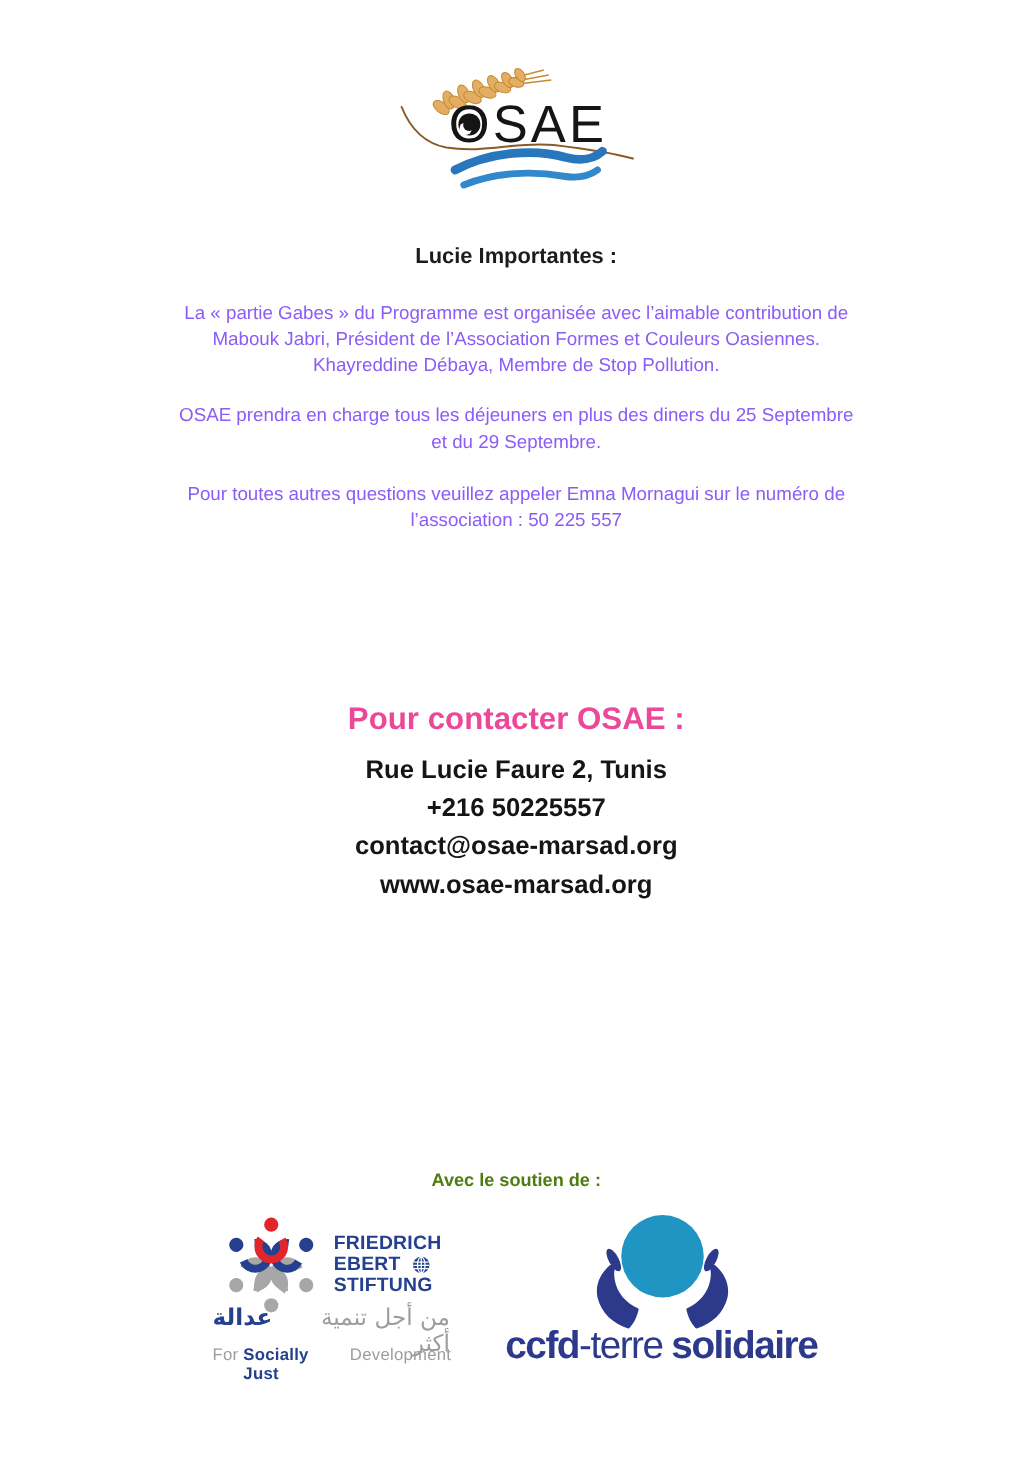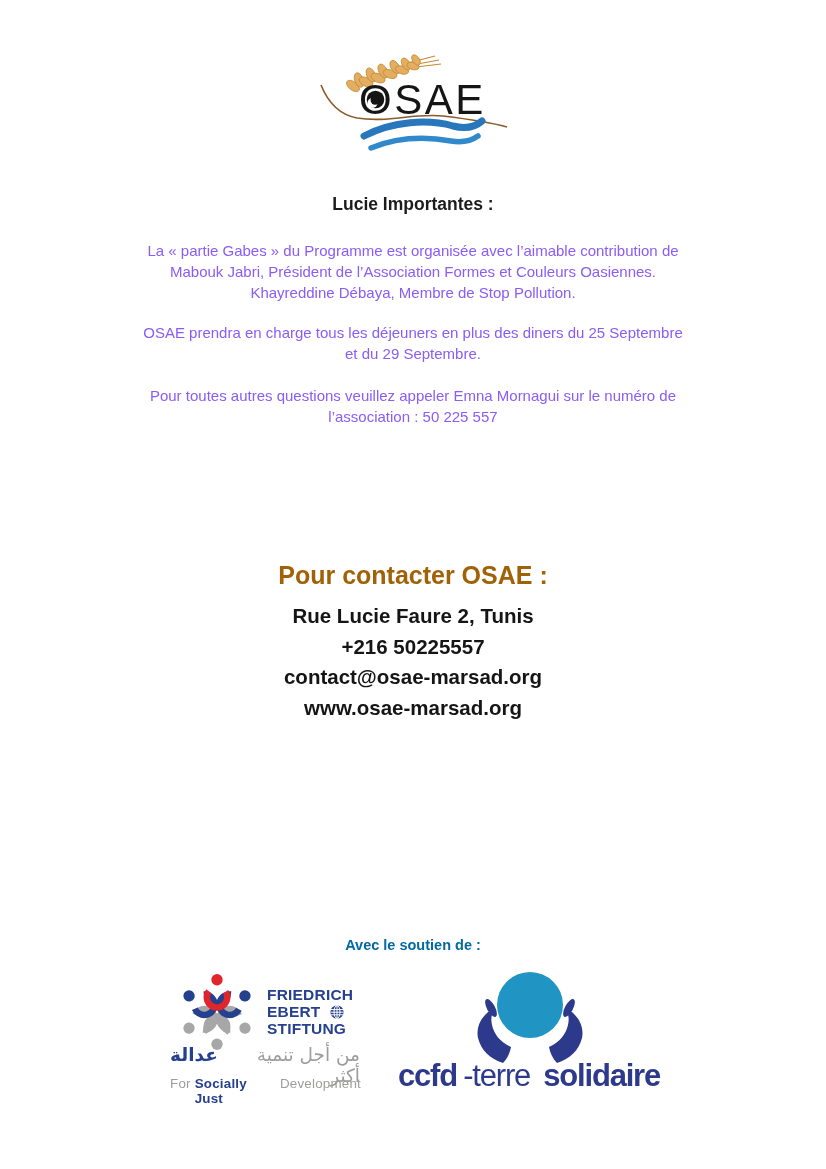--- a/index.html
+++ b/index.html
@@ -16,46 +16,46 @@
   .notes-title{left:0;top:194px;width:826px;text-align:center;
     font-size:17.5px;font-weight:700;color:#1c1c1c;}
   .para{left:103px;width:620px;text-align:center;font-size:15px;
     line-height:21.2px;color:#8b5cf6;}
   .para-1{top:240px;}
   .para-2{top:322px;}
   .para-3{top:385px;}
 
   
   .contact{left:0;top:561px;width:826px;text-align:center;color:#111;}
-  .contact-title{font-size:25px;font-weight:700;margin:0 0 11px 0;color:#a16207;}
+  .contact-title{font-size:25px;font-weight:700;margin:0 0 11px 0;color:#ec4899;}
   .contact-line{font-size:20.5px;font-weight:700;line-height:30.6px;color:#151515;}
 
   
   .support-title{left:0;top:937px;width:826px;text-align:center;
-    font-size:14.5px;font-weight:700;color:#0369a1;}
+    font-size:14.5px;font-weight:700;color:#4d7c0f;}
 
   .fes-logo{left:170px;top:960px;width:196px;height:140px;}
   .fes-people{position:absolute;left:2px;top:2px;}
   .fes-text{position:absolute;left:97px;top:26px;
     font-size:15.5px;line-height:17px;font-weight:700;letter-spacing:0.2px;
     color:#24408e;}
   .fes-text .row{display:flex;align-items:center;gap:8px;}
   .fes-globe{margin-left:1px;}
   .fes-arabic{position:absolute;right:6px;top:84px;display:flex;gap:5px;
     font-family:"DejaVu Sans", sans-serif;font-size:18.5px;color:#9d9d9c;}
   .fes-arabic b{color:#24408e;font-weight:700;}
   .fes-tagline{position:absolute;left:0;right:5px;top:116px;display:flex;
     justify-content:center;gap:4px;font-size:13.4px;letter-spacing:0.2px;
     color:#9d9d9c;}
   .fes-tagline b{color:#24408e;font-weight:700;}
 
   .ccfd-logo{left:398px;top:960px;width:262px;height:140px;}
   .ccfd-art{position:absolute;left:0;top:0;}
   .ccfd-text{position:absolute;left:0;top:98px;width:262px;line-height:36px;
-    display:flex;justify-content:space-between;align-items:baseline;
+    display:flex;justify-content:center;align-items:baseline;
     font-size:31px;color:#2d3a8c;letter-spacing:-1.2px;white-space:pre;}
   .ccfd-text b{font-weight:700;}
   .ccfd-text .light{font-weight:400;margin-right:7px;}
 </style>
 </head>
 <body>
 
 <div class="page">
 
   <svg class="abs osae-logo" viewBox="0 0 198 108">

